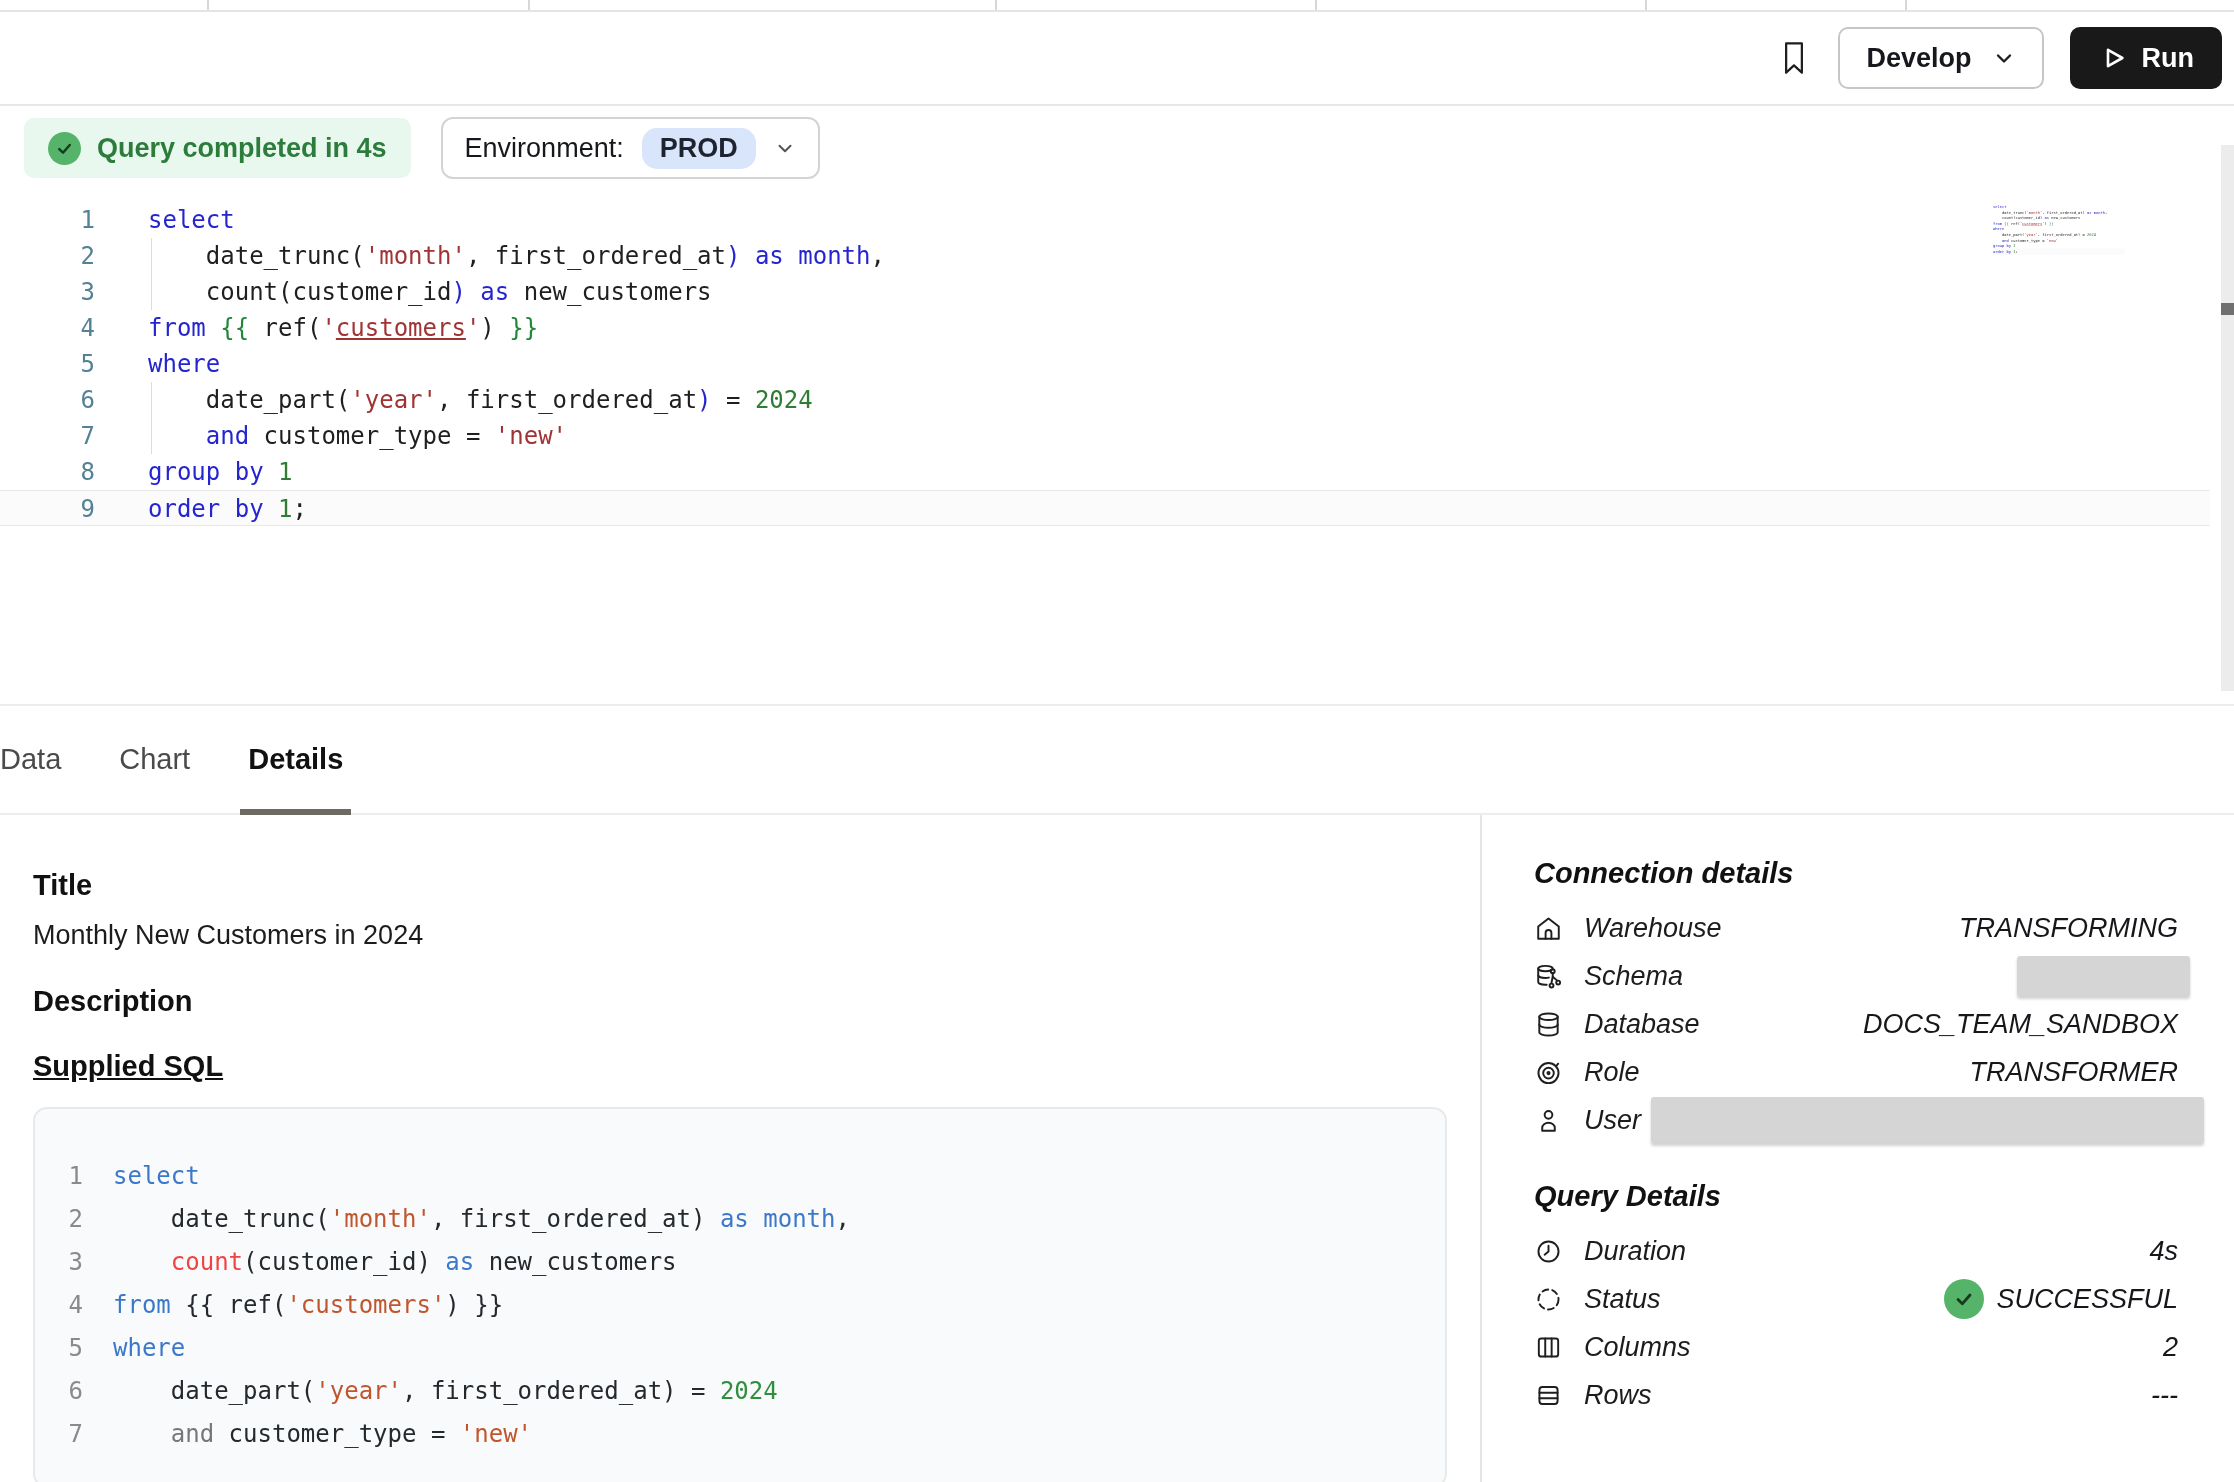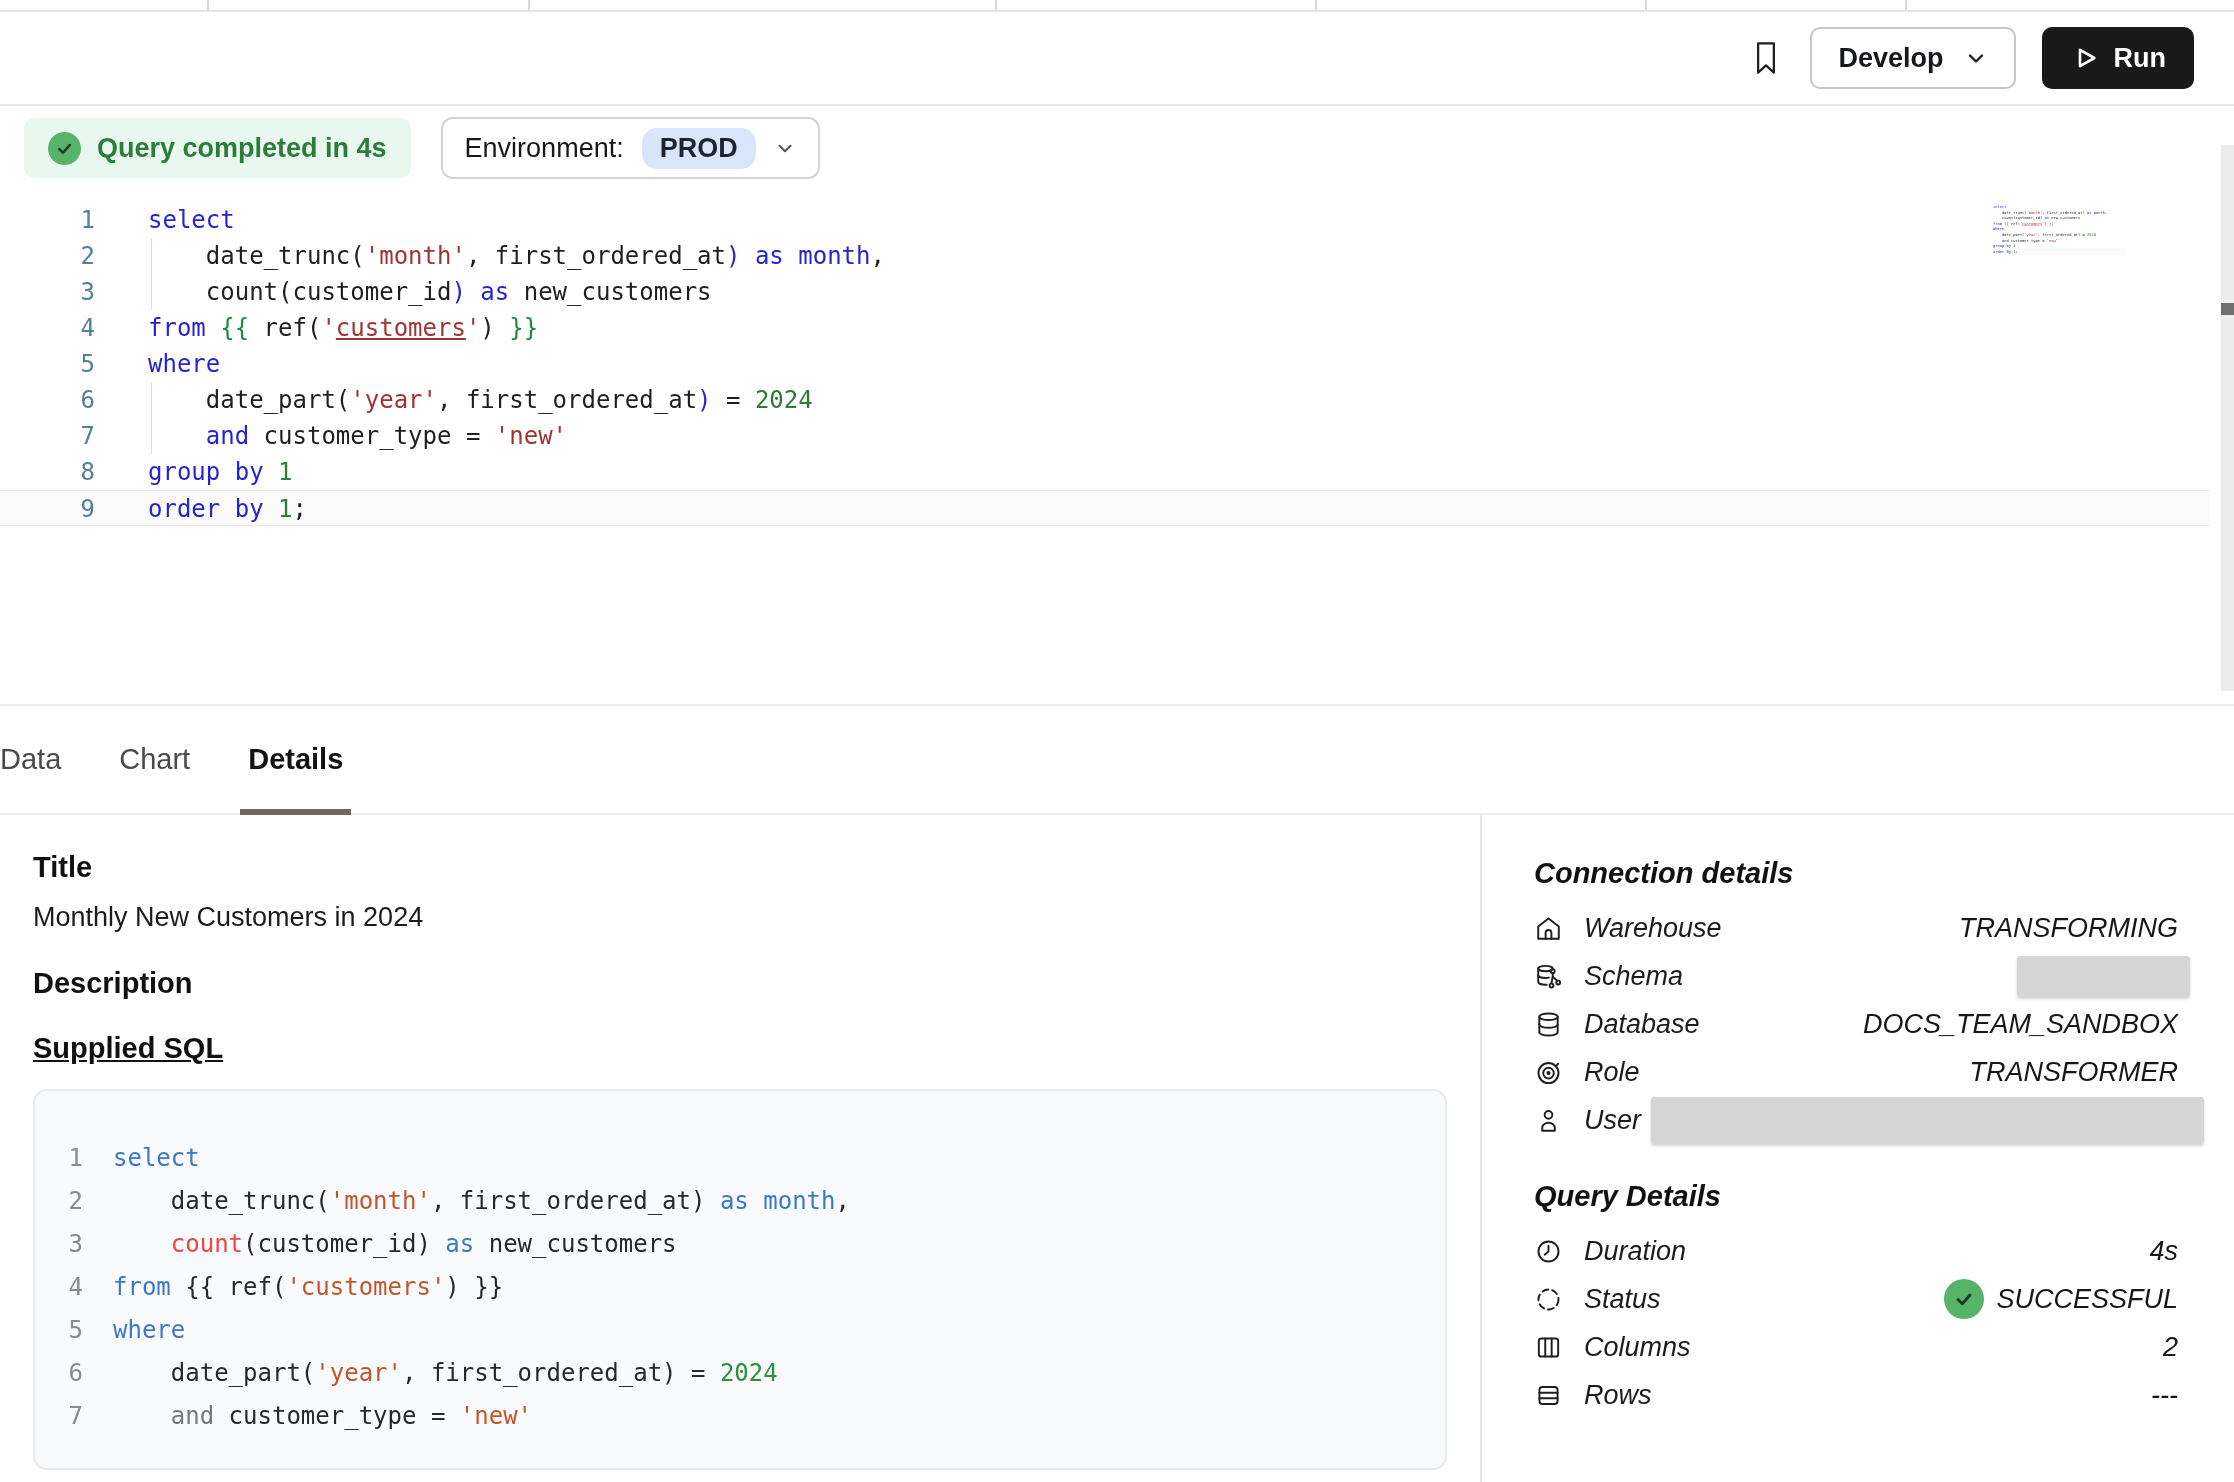--- a/index.html
+++ b/index.html
@@ -8,21 +8,21 @@
     position:relative; width:2234px; height:1482px; overflow:hidden;
     background:#fff; color:#1a1a1a;
     font-family:"Liberation Sans", sans-serif;
   }
   
   .top-strip { position:relative; height:12px; background:#fff; border-bottom:2px solid #e4e4e4; }
   .tsd { position:absolute; top:0; width:2px; height:10px; background:#d8d8d8; }
 
   
   .toolbar { height:94px; border-bottom:2px solid #e7e7e7; display:flex; align-items:center;
-             justify-content:flex-end; gap:26px; padding-right:40px; background:#fff; }
+             justify-content:flex-end; gap:26px; padding-right:12px; background:#fff; }
   .icon-btn { background:none; border:none; cursor:pointer; display:flex; align-items:center; }
   .develop-btn { height:62px; padding:0 26px; background:#fff; border:2px solid #c6c6c6; border-radius:10px;
                  font-family:inherit; font-size:27px; font-weight:600; color:#16181d;
                  display:flex; align-items:center; gap:20px; cursor:pointer; }
   .run-btn { height:62px; padding:0 28px; background:#191919; border:none; border-radius:10px;
              font-family:inherit; font-size:27px; font-weight:600; color:#fff;
              display:flex; align-items:center; gap:14px; cursor:pointer; }
 
   
   .status-row { height:84px; display:flex; align-items:center; gap:30px; padding-left:24px; }
@@ -67,21 +67,21 @@
                   display:flex; align-items:stretch; gap:58px; }
   .tab { position:relative; display:flex; align-items:center; font-size:29px; color:#4a4a4a; cursor:pointer; }
   .tab.active { color:#111; font-weight:700; }
   .tab.active::after { content:""; position:absolute; left:-8px; right:-8px; bottom:-2px; height:6px; background:#6e6963; }
 
   
   .content { display:flex; height:667px; }
   .left-pane { width:1480px; flex:none; padding-left:33px; }
   .sec-h { font-size:29px; font-weight:700; color:#111; }
   .sec-p { font-size:27px; color:#1c1c1c; }
-  #title-h { margin-top:36px; } #title-p { margin-top:18px; }
+  #title-h { margin-top:54px; } #title-p { margin-top:18px; }
   #desc-h { margin-top:34px; }  #desc-p { margin-top:20px; }
   #sql-h  { margin-top:32px;text-decoration:underline; }
 
   .sql-card { width:1414px; margin-top:24px; background:#f9fafb; border:2px solid #e7e9eb; border-radius:14px;
               padding:46px 0 30px 0; font-family:"DejaVu Sans Mono", monospace; font-size:24px; overflow:hidden; }
   .sql-card .cl { height:43px; line-height:43px; }
   .sql-card .ln { width:48px; color:#8a8a8a; }
   .sql-card .ct { padding-left:30px; }
   
   .card-theme .tk-kw { color:#3c78c9; }

